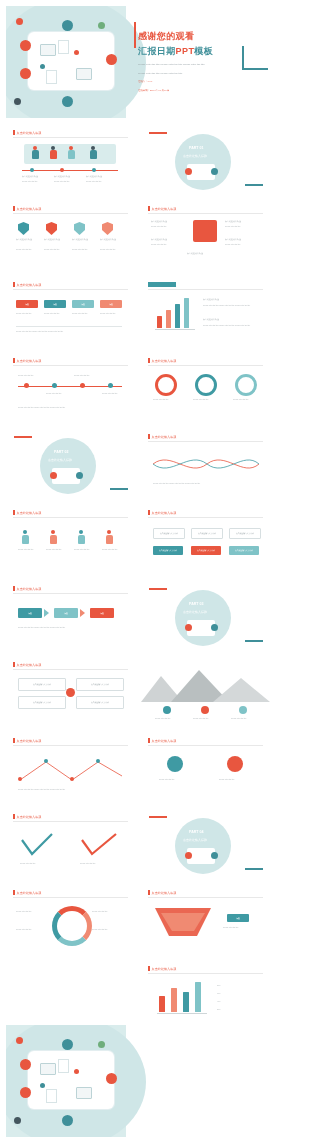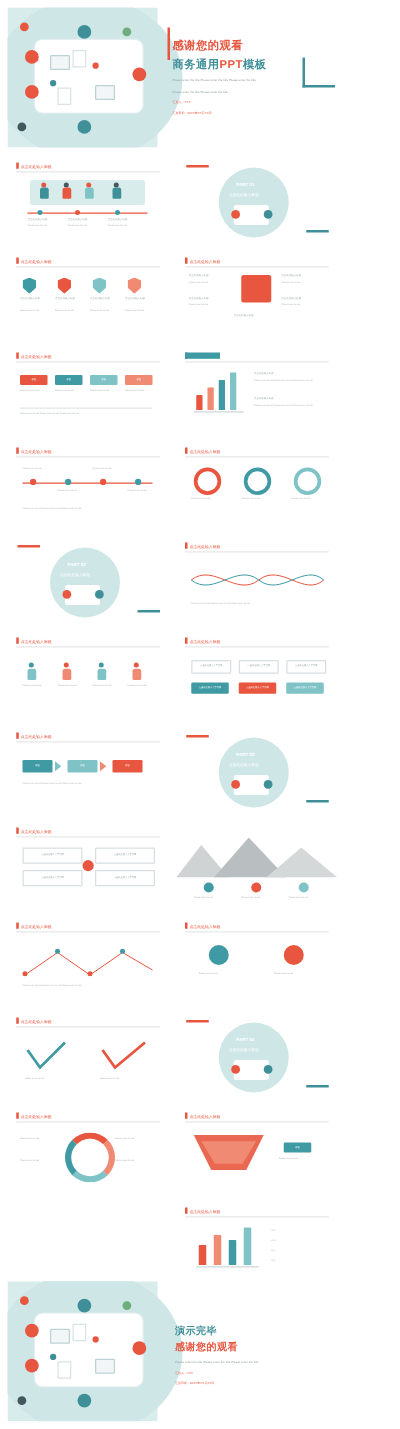--- a/index.html
+++ b/index.html
@@ -100,21 +100,21 @@
       <div class="plant" style="left:8px;top:92px;background:#44565e;"></div>
     </div>
 
     <div class="frame1"></div>
     <div class="frame2"></div>
     <div class="frame3"></div>
 
     <div class="ttlbox">
       <div class="t1">感谢您的观看</div>
       <div class="t2">
-        <span>商务通用</span><span class="ppt">PPT</span><span>模板</span>
+        <span>汇报日期</span><span class="ppt">PPT</span><span>模板</span>
       </div>
       <div class="cline">Please enter the title Please enter the title Please enter the title</div>
       <div class="cline">Please enter the title Please enter the title</div>
       <div class="meta">汇报人：XXX</div>
       <div class="meta">汇报日期：20XX年XX月XX日</div>
     </div>
   </div>
 
   <div class="slide half" style="left:6px;top:124px;">
     <div class="hdr">
@@ -494,22 +494,15 @@
       <div class="laptop" style="left:34px;top:38px;"></div>
       <div class="laptop" style="left:70px;top:62px;"></div>
       <div class="paper" style="left:52px;top:34px;"></div>
       <div class="paper" style="left:40px;top:64px;"></div>
       <div class="mug" style="left:68px;top:44px;"></div>
       <div class="mug" style="left:34px;top:58px;background:#3f8f99;"></div>
       <div class="plant" style="left:92px;top:16px;"></div>
       <div class="plant" style="left:10px;top:12px;background:#e8563f;"></div>
       <div class="plant" style="left:8px;top:92px;background:#44565e;"></div>
     </div>
-    <div class="ttlbox" style="left:134px;top:34px;">
-      <div class="t1">演示完毕</div>
-      <div class="t2">感谢您的观看</div>
-      <div class="cline">Please enter the title Please enter the title Please enter the title</div>
-      <div class="meta">汇报人：XXX</div>
-      <div class="meta">汇报日期：20XX年XX月XX日</div>
-    </div>
   </div>
 
 </div>
 
 </body></html>

